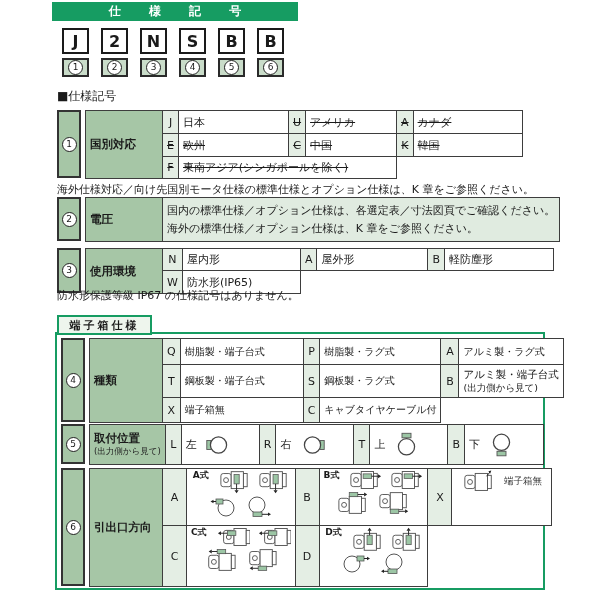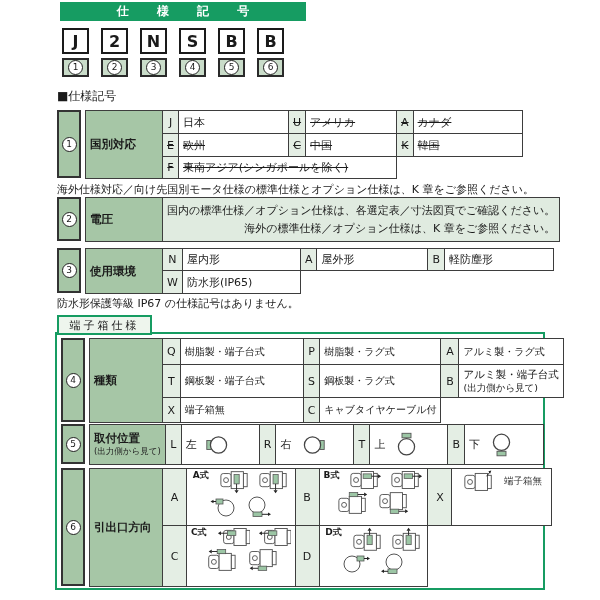--- a/index.html
+++ b/index.html
@@ -8,50 +8,50 @@
     --codeg:#e4eee4;
     --chipg:#c9dcc9;
     --descg:#e0ebe0;
     --diag:#9cc6a5;
     --line:#3d3d3d;
   }
   html,body{margin:0;padding:0;}
   .page{position:relative;width:600px;height:600px;background:#fff;overflow:hidden;
         font-family:"DejaVu Sans","Liberation Sans",sans-serif;color:#1a1a1a;}
   
-  .titlebar{position:absolute;left:60px;top:2px;width:246px;height:19px;background:var(--green);
+  .titlebar{position:absolute;left:52px;top:2px;width:246px;height:19px;background:var(--green);
             color:#fff;font-size:12px;font-weight:bold;letter-spacing:12px;
             display:flex;align-items:center;justify-content:center;padding-left:12px;box-sizing:border-box;}
   .codebox{position:absolute;top:28px;width:27px;height:26px;background:#fff;border:2px solid #1a1a1a;
            display:flex;align-items:center;justify-content:center;font-size:16px;font-weight:bold;box-sizing:border-box;}
   .numchip{position:absolute;top:58px;width:27px;height:19px;background:var(--chipg);border:2px solid #2a2a2a;
            display:flex;align-items:center;justify-content:center;box-sizing:border-box;}
   .circ{width:13px;height:13px;border-radius:50%;background:#fff;border:1px solid #222;
         display:flex;align-items:center;justify-content:center;font-size:9px;line-height:1;}
   .h1{position:absolute;left:57px;top:88px;font-size:12px;}
   
   .row{position:absolute;left:57px;display:flex;align-items:stretch;}
   .row.inset{left:61px;}
   .numcell{width:24px;background:var(--labelg);border:2px solid #333;margin-right:4px;
            display:flex;align-items:center;justify-content:center;box-sizing:border-box;}
   table.t{border-collapse:collapse;table-layout:fixed;font-size:11px;}
   table.t td{border:1px solid var(--line);padding:0 4px;box-sizing:border-box;overflow:hidden;white-space:nowrap;}
   td.label{background:var(--labelg);font-weight:600;font-size:11.5px;}
   td.code{background:var(--codeg);text-align:center;padding:0;}
   td.val{background:#fff;margin-top:24px;}
-  td.desc{background:var(--descg);white-space:normal;line-height:1.55;padding:3px 8px;text-align:right;}
+  td.desc{background:var(--descg);white-space:normal;line-height:1.55;padding:3px 8px;}
   .strike{text-decoration:line-through;}
   .note{position:absolute;left:57px;font-size:11px;white-space:nowrap;text-align:right;}
   .sub{display:block;font-weight:normal;font-size:8.5px;color:#222;}
   .tight{font-size:10px;padding:0 2px;}
   .two{white-space:normal;line-height:1.25;font-size:10.5px;}
   
   .tsec{position:absolute;left:55px;top:332px;width:490px;height:258px;border:2px solid var(--green);box-sizing:border-box;}
   .tlabel{position:absolute;left:57px;top:315px;width:95px;height:20px;background:#eef5ed;border:2px solid var(--green);
-          display:flex;align-items:center;justify-content:center;font-size:11px;font-weight:normal;letter-spacing:3px;
+          display:flex;align-items:center;justify-content:center;font-size:11px;font-weight:bold;letter-spacing:3px;
           box-sizing:border-box;z-index:3;}
   .tdesc{position:absolute;left:160px;top:317px;font-size:11px;white-space:nowrap;}
   
   .poscell{display:flex;align-items:center;gap:8px;}
   
   td.diagtd{padding:2px 2px;vertical-align:top;}
   .diag-row{display:flex;align-items:center;justify-content:center;gap:8px;}
   .style-label{font-size:9px;font-weight:600;margin-right:2px;align-self:flex-start;}
   .xrow{display:flex;align-items:center;justify-content:center;gap:8px;height:100%;}
   .xnote{font-size:9.5px;color:#333;}
@@ -172,21 +172,21 @@
         <td class="code" style="width:16px">B</td>
         <td class="val" style="width:109px">軽防塵形</td>
       </tr>
       <tr style="height:23px">
         <td class="code">W</td>
         <td class="val">防水形(IP65)</td>
       </tr>
     </tbody>
       </table>
   </div>
-  <div class="note" style="top:296px">防水形保護等級 IP67 の仕様記号はありません。</div>
+  <div class="note" style="top:288px">防水形保護等級 IP67 の仕様記号はありません。</div>
 
   <div class="tsec"></div>
   <div class="tlabel">端子箱仕様</div>
 
   <div class="row inset" style="top:338px;height:84px">
     <div class="numcell">
         <span class="circ">4</span>
       </div>
     <table class="t">
       <tbody>

